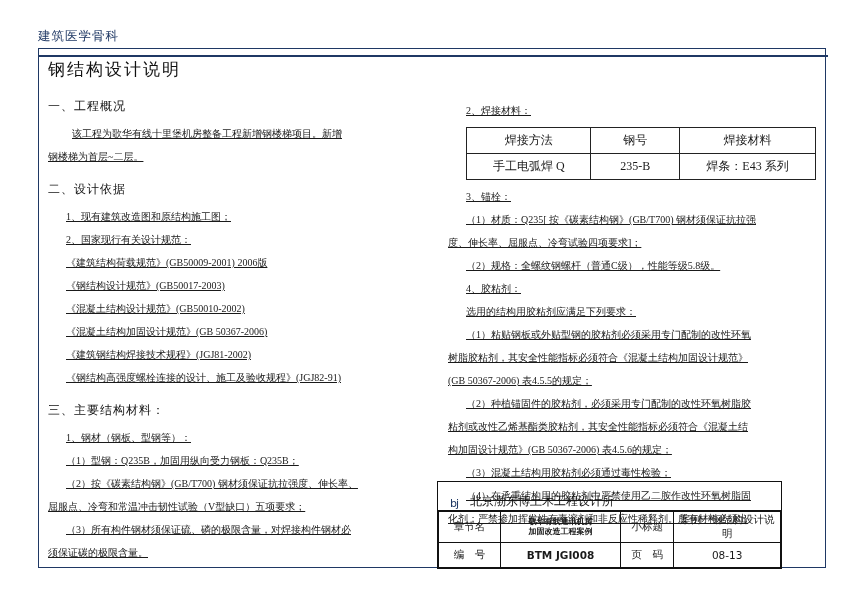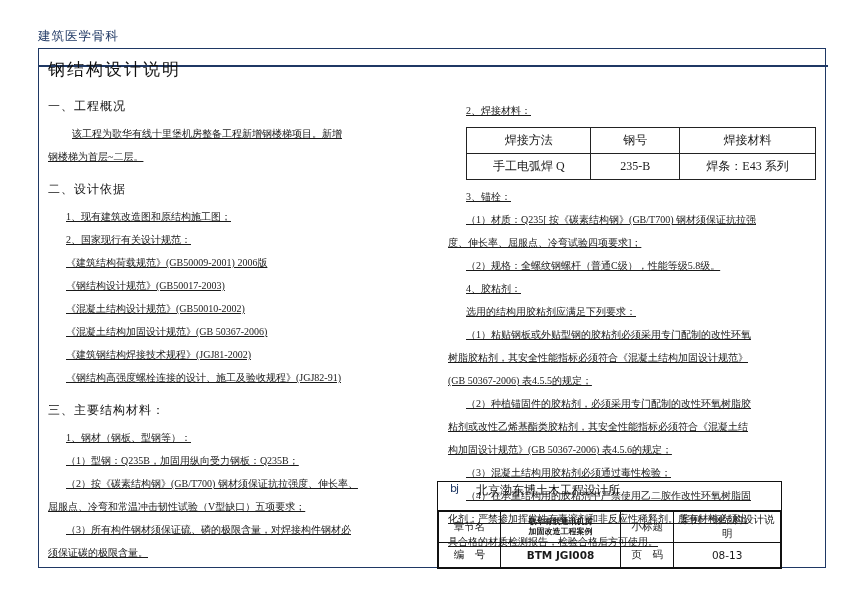--- a/index.html
+++ b/index.html
@@ -21,21 +21,21 @@
     width: 863px;
     height: 603px;
   }
   
   .top-header {
     position: absolute;
     left: 38px;
     top: 28px;
     width: 790px;
     border-bottom: 2px solid #1f3864;
-    padding-bottom: 20px;
+    padding-bottom: 10px;
   }
   .top-header .title {
     font-size: 12.5px;
     color: #1f3864;
     letter-spacing: 1px;
     font-family: "DejaVu Sans", "Liberation Sans", sans-serif;
   }
   
   .frame {
     position: absolute;
@@ -116,23 +116,23 @@
     top: 481px;
     width: 345px;
     border: 1.4px solid #111;
     box-sizing: border-box;
     font-size: 11px;
   }
   .tb-top {
     height: 28px;
     border-bottom: 1.2px solid #111;
     display: flex;
-    align-items: flex-start;
+    align-items: flex-end;
     padding-left: 12px;
-    gap: 18px;
+    gap: 12px;
   }
   .tb-logo {
     font-family: "DejaVu Sans", "Liberation Sans", sans-serif;
     font-size: 11px;
     color: #1f3864;
     letter-spacing: -1px;
   }
   .tb-company {
     font-family: "DejaVu Sans", "Liberation Sans", sans-serif;
     font-size: 12px;
@@ -230,21 +230,20 @@
       <div class="para indent1">选用的结构用胶粘剂应满足下列要求：</div>
       <div class="para indent1">（1）粘贴钢板或外贴型钢的胶粘剂必须采用专门配制的改性环氧</div>
       <div class="para">树脂胶粘剂，其安全性能指标必须符合《混凝土结构加固设计规范》</div>
       <div class="para">(GB 50367-2006) 表4.5.5的规定；</div>
       <div class="para indent1">（2）种植锚固件的胶粘剂，必须采用专门配制的改性环氧树脂胶</div>
       <div class="para">粘剂或改性乙烯基酯类胶粘剂，其安全性能指标必须符合《混凝土结</div>
       <div class="para">构加固设计规范》(GB 50367-2006) 表4.5.6的规定；</div>
       <div class="para indent1">（3）混凝土结构用胶粘剂必须通过毒性检验；</div>
       <div class="para indent1">（4）在承重结构用的胶粘剂中严禁使用乙二胺作改性环氧树脂固</div>
       <div class="para">化剂；严禁掺加挥发性有毒溶剂和非反应性稀释剂。所有材料必须出</div>
-      <div class="para">具合格的材质检测报告，检验合格后方可使用。</div>
     </div>
 
   </div>
 
   <div class="titleblock">
     <div class="tb-top">
       <span class="tb-logo">bj</span>
       <span class="tb-company">北京渤东博土木工程设计所</span>
     </div>
     <table class="tb">

